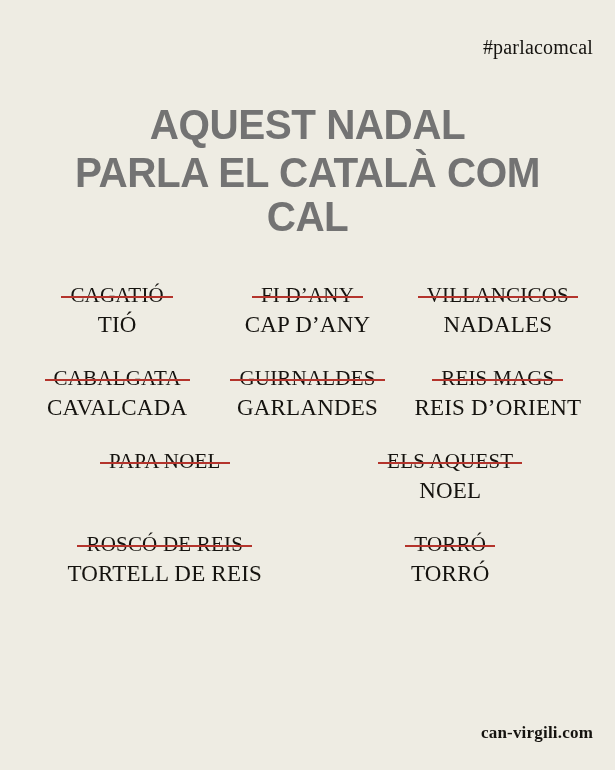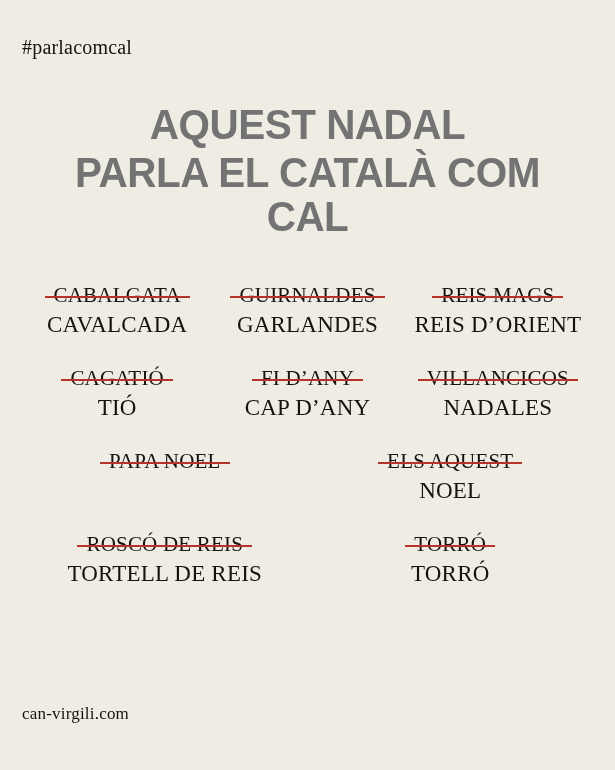--- a/index.html
+++ b/index.html
@@ -13,22 +13,22 @@
     font-family: "Liberation Serif", serif;
     color: #15130f;
     overflow: hidden;
   }
   .poster {
     width: 615px;
     height: 770px;
     box-sizing: border-box;
     display: flex;
     flex-direction: column;
-    align-items: flex-start;
-    padding: 28px 22px 32px 22px;
+    align-items: flex-end;
+    padding: 28px 22px 13px 22px;
     background: #eeece3;
   }
   .hashtag {
     font-family: "Liberation Serif", serif;
     font-size: 20px;
     letter-spacing: 0.2px;
     color: #15130f;
     margin-top: 8px;
     margin-bottom: 0;
   }
@@ -98,63 +98,64 @@
     color: #15130f;
     white-space: nowrap;
   }
   .footer {
     margin-top: auto;
     margin-bottom: 14px;
     font-family: "Liberation Serif", serif;
     font-size: 17px;
     color: #15130f;
     letter-spacing: 0.2px;
+    font-weight: bold;
   }
 </style>
 </head>
 <body>
 
 <div class="poster">
 
   <div class="hashtag">#parlacomcal</div>
 
   <div class="headline">
     <span class="line1">AQUEST NADAL</span>
     <span class="line2">PARLA EL CATALÀ COM CAL</span>
   </div>
 
   <div class="grid">
 
     <div class="row">
       <div class="cell">
+        <span class="wrong">CAGATIÓ</span>
+        <span class="right">TIÓ</span>
+      </div>
+      <div class="cell">
+        <span class="wrong">FI D’ANY</span>
+        <span class="right">CAP D’ANY</span>
+      </div>
+      <div class="cell">
+        <span class="wrong">VILLANCICOS</span>
+        <span class="right">NADALES</span>
+      </div>
+    </div>
+
+    <div class="row">
+      <div class="cell">
         <span class="wrong">CABALGATA</span>
         <span class="right">CAVALCADA</span>
       </div>
       <div class="cell">
         <span class="wrong">GUIRNALDES</span>
         <span class="right">GARLANDES</span>
       </div>
       <div class="cell">
         <span class="wrong">REIS MAGS</span>
         <span class="right">REIS D’ORIENT</span>
-      </div>
-    </div>
-
-    <div class="row">
-      <div class="cell">
-        <span class="wrong">CAGATIÓ</span>
-        <span class="right">TIÓ</span>
-      </div>
-      <div class="cell">
-        <span class="wrong">FI D’ANY</span>
-        <span class="right">CAP D’ANY</span>
-      </div>
-      <div class="cell">
-        <span class="wrong">VILLANCICOS</span>
-        <span class="right">NADALES</span>
       </div>
     </div>
 
     <div class="row">
       <div class="cell">
         <span class="wrong">PAPA NOEL</span>
       </div>
       <div class="cell">
         <span class="wrong">ELS AQUEST</span>
         <span class="right">NOEL</span>

